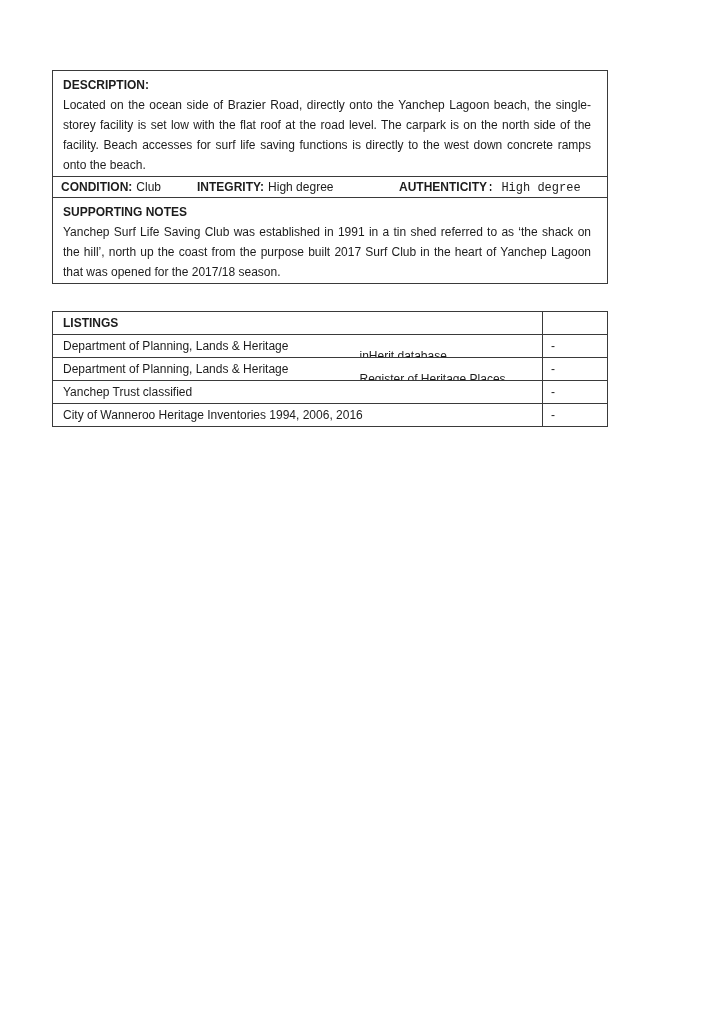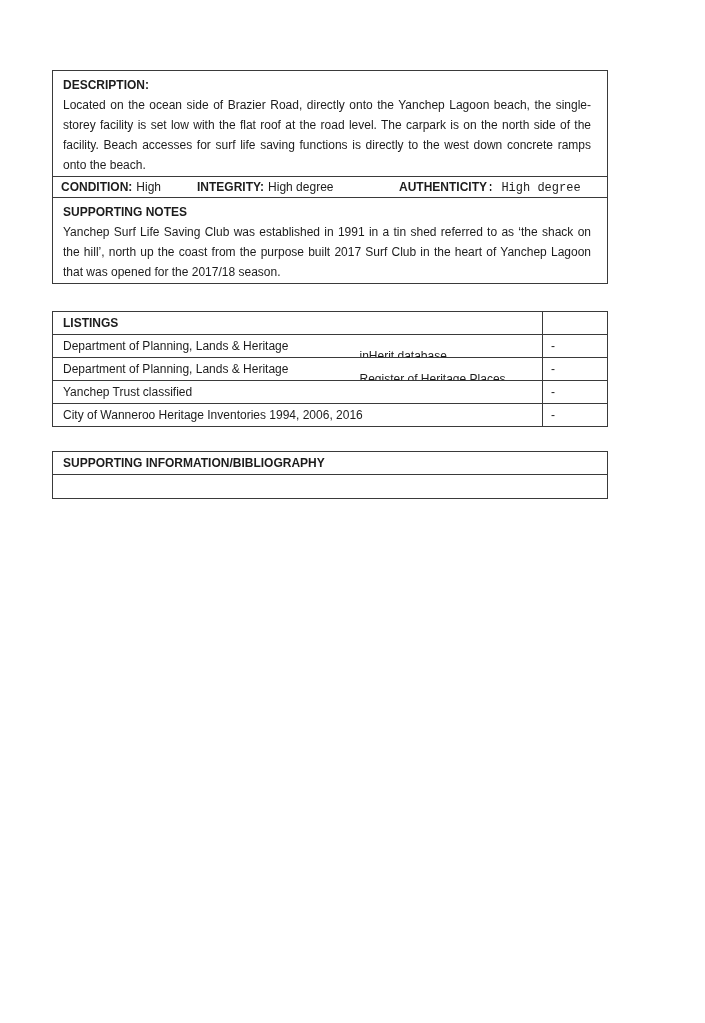--- a/index.html
+++ b/index.html
@@ -110,21 +110,21 @@
 
 <div class="page">
   <div class="content">
 
     <section class="tbl">
       <div class="desc-cell">
         <div class="hdr">DESCRIPTION:</div>
         <p class="para">Located on the ocean side of Brazier Road, directly onto the Yanchep Lagoon beach, the single-storey facility is set low with the flat roof at the road level. The carpark is on the north side of the facility. Beach accesses for surf life saving functions is directly to the west down concrete ramps onto the beach.</p>
       </div>
       <div class="cond-row">
-        <span class="cond-seg seg-condition"><b>CONDITION:</b><span class="cond-val">High</span></span>
+        <span class="cond-seg seg-condition"><b>CONDITION:</b><span class="cond-val">Club</span></span>
         <span class="cond-seg seg-integrity"><b>INTEGRITY:</b><span class="cond-val cond-val-wide">High degree</span></span>
         <span class="cond-seg seg-authenticity"><b>AUTHENTICITY</b><span class="cond-val cond-val-tight">: High degree</span></span>
       </div>
       <div class="hist-cell">
         <div class="hdr">SUPPORTING NOTES</div>
         <p class="para">Yanchep Surf Life Saving Club was established in 1991 in a tin shed referred to as ‘the shack on the hill’, north up the coast from the purpose built 2017 Surf Club in the heart of Yanchep Lagoon that was opened for the 2017/18 season.</p>
       </div>
     </section>
 
     <section class="tbl listings">
@@ -155,19 +155,15 @@
       </div>
       <div class="lrow">
         <div class="lcell-main">
           <span>City of Wanneroo Heritage Inventories 1994, 2006, 2016</span>
           <span class="lcell-detail"></span>
         </div>
         <div class="lcell-status">-</div>
       </div>
     </section>
 
-    <section class="tbl supporting">
-      <div class="supp-head hdr">SUPPORTING INFORMATION/BIBLIOGRAPHY</div>
-      <div class="supp-empty"></div>
-    </section>
 
   </div>
 </div>
 
 </body></html>

